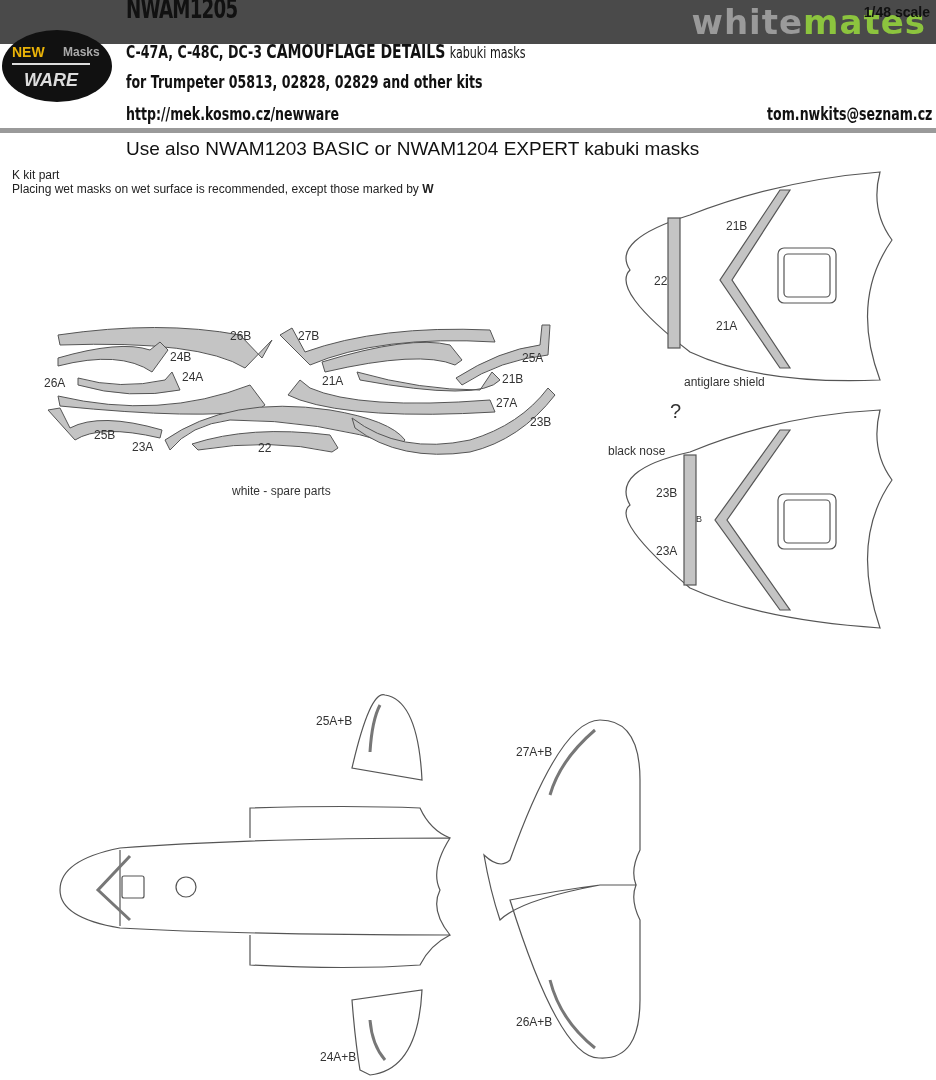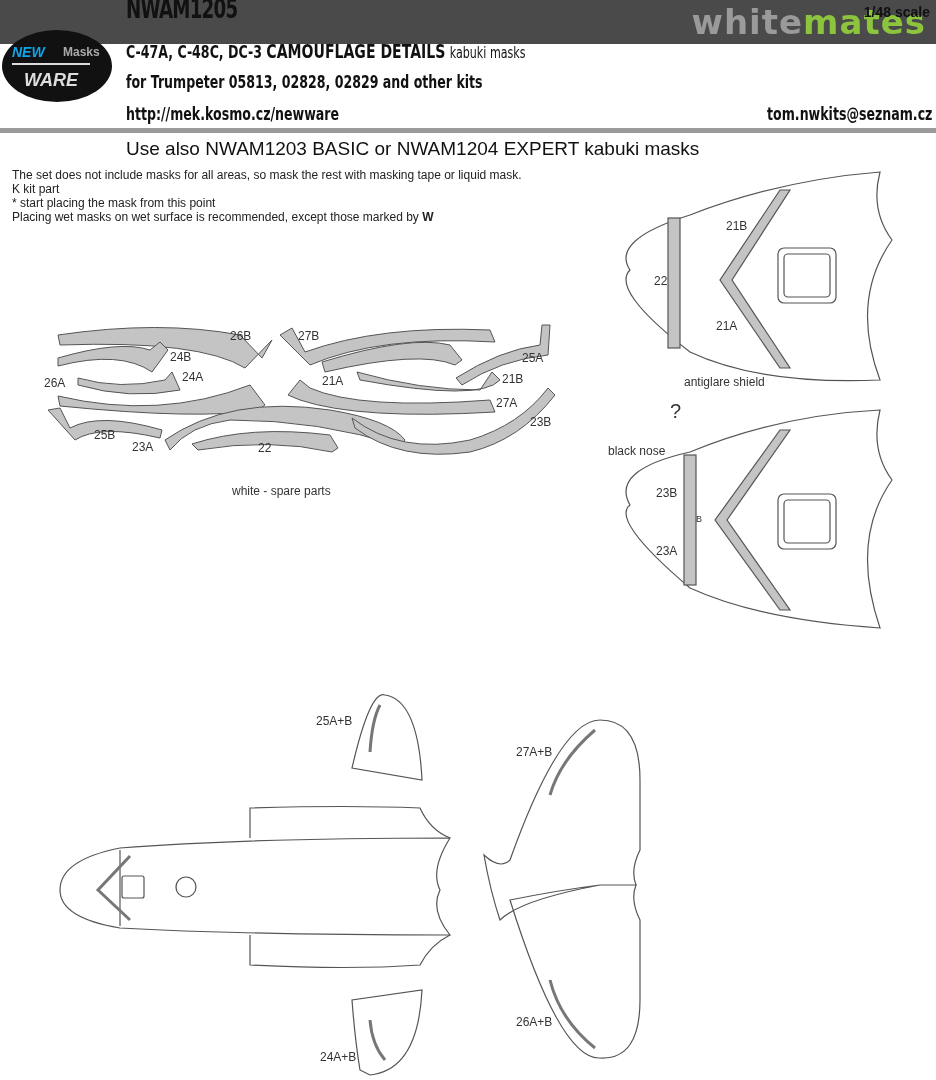--- a/index.html
+++ b/index.html
@@ -4,21 +4,21 @@
 <style>
   html, body { margin: 0; padding: 0; }
   body { width: 936px; height: 1080px; background: #ffffff; position: relative; overflow: hidden; font-family: "Liberation Sans", sans-serif; color: #111; }
   .topbar { position: absolute; left: 0; top: 0; width: 936px; height: 44px; background: #4a4a4a; }
   .code { position: absolute; left: 126px; top: -6px; font-family: "DejaVu Sans Condensed", "DejaVu Sans", sans-serif; font-weight: bold; font-size: 26px; letter-spacing: -1px; color: #111; transform: scaleX(0.78); transform-origin: left top; }
   .brand { position: absolute; right: 10px; top: 2px; font-family: "DejaVu Sans", sans-serif; font-weight: bold; font-size: 34px; letter-spacing: 1px; }
   .brand .s1 { color: #9a9a9a; }
   .brand .s2 { color: #8cc43e; }
   .scale { position: absolute; right: 6px; top: 4px; font-size: 14px; color: #111; font-weight: bold; }
   .logo { position: absolute; left: 2px; top: 30px; width: 110px; height: 72px; border-radius: 50%; background: #111; }
-  .logo .l1 { position: absolute; left: 10px; top: 14px; font-weight: bold; font-style: italic; color: #0ea5e9; font-size: 14px; }
+  .logo .l1 { position: absolute; left: 10px; top: 14px; font-weight: bold; color: #eab308; font-size: 14px; }
   .logo .l2 { position: absolute; left: 48px; top: 15px; color: #aaa; font-size: 12px; font-weight: bold; padding-left: 13px; }
   .logo .l3 { position: absolute; left: 22px; top: 40px; font-weight: bold; font-style: italic; color: #ddd; font-size: 18px; }
   .logo .arrow { position: absolute; left: 10px; top: 33px; width: 78px; height: 2px; background: #ddd; }
   .hdr { position: absolute; left: 126px; font-family: "DejaVu Sans", sans-serif; font-weight: bold; color: #111; transform-origin: left top; transform: scaleX(0.74); white-space: nowrap; }
   .hdr1 { top: 40px; font-size: 17px; }
   .hdr1 .big { font-size: 19px; }
   .hdr1 .small { font-size: 15px; font-weight: normal; }
   .hdr2 { top: 72px; font-size: 17px; }
   .hdr3 { top: 104px; font-size: 17px; }
   .email { position: absolute; right: 4px; top: 104px; font-family: "DejaVu Sans", sans-serif; font-weight: bold; font-size: 17px; transform: scaleX(0.74); transform-origin: right top; white-space: nowrap; }
@@ -46,23 +46,21 @@
 
 <div class="hdr hdr1"><span>C-47A, C-48C, DC-3</span> <span class="big">CAMOUFLAGE DETAILS</span> <span class="small">kabuki masks</span></div>
 <div class="hdr hdr2">for Trumpeter 05813, 02828, 02829 and other kits</div>
 <div class="hdr hdr3">http://mek.kosmo.cz/newware</div>
 <div class="email">tom.nwkits@seznam.cz</div>
 <div class="rule"></div>
 
 <div class="usealso">Use also NWAM1203 BASIC or NWAM1204 EXPERT kabuki masks</div>
 
 <div class="important">
-  <div>The set does not include masks for all areas, so mask the rest with masking tape or liquid mask.</div>
   <div>K kit part</div>
-  <div>*  start placing the mask from this point</div>
   <div><span>Placing wet masks on wet surface is recommended, except those marked by</span> <b>W</b></div>
 </div>
 
 <svg width="936" height="1080" fill="none" stroke="#555" stroke-width="1.2">
 
   <g fill="#c4c4c4" stroke="#555" stroke-width="1">
     <path d="M58 335 Q160 320 240 335 L262 358 L272 340 L245 368 Q200 340 60 345 Z"></path>
     <path d="M58 358 Q120 340 150 350 L160 342 L168 350 L152 372 Q120 350 58 366 Z"></path>
     <path d="M78 378 Q120 390 165 380 L172 372 L180 390 Q130 400 78 385 Z"></path>
     <path d="M58 396 Q160 420 250 385 L265 405 L258 410 Q200 420 60 406 Z"></path>

